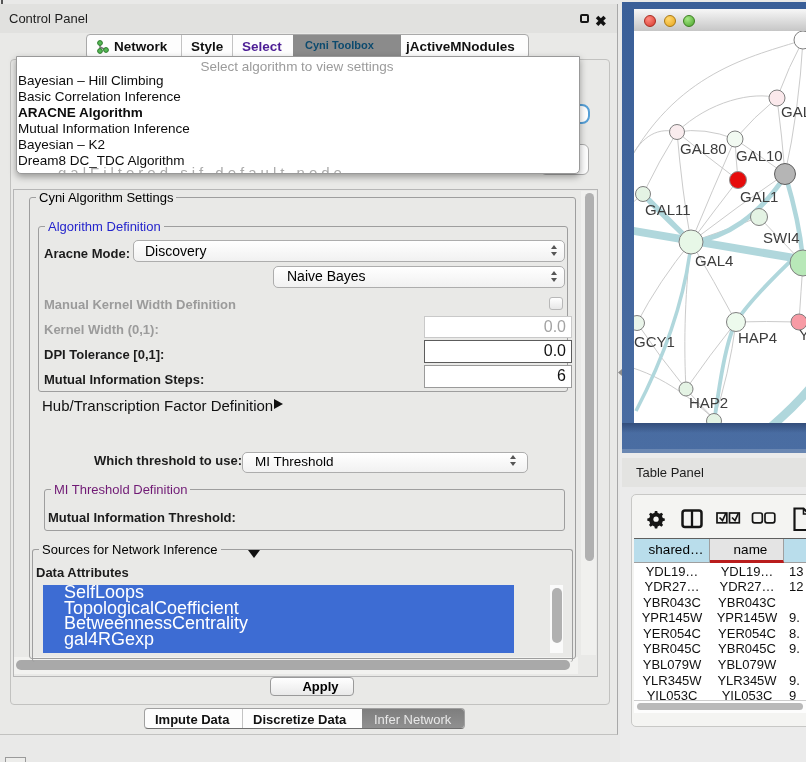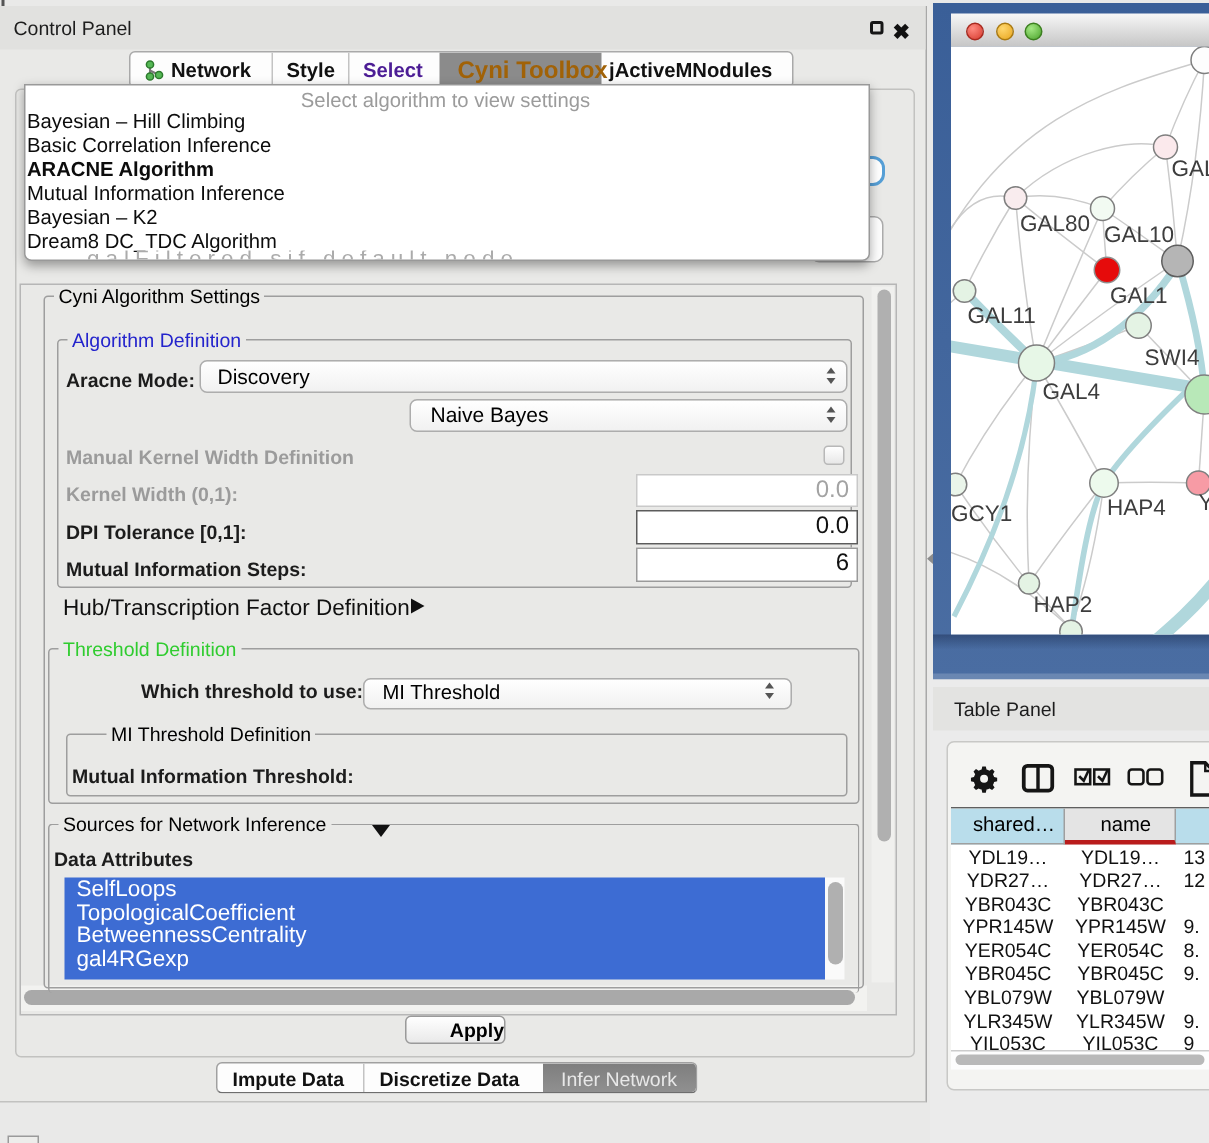--- a/index.html
+++ b/index.html
@@ -32,21 +32,21 @@
   <div class="abs" style="left:86px;top:30px;height:23px;width:441px;background:#fdfdfd;border:1px solid #a9a9a9;border-radius:4px;overflow:hidden;display:flex;">
     <div style="width:94px;border-right:1px solid #c3c3c3;"></div>
     <div style="width:50px;border-right:1px solid #c3c3c3;"></div>
     <div style="width:60px;"></div>
     <div style="width:108px;background:#8b8b8b;"></div>
     <div style="flex:1;"></div>
   </div>
   <div class="abs" style="left:114px;top:35px;font-size:13.5px;font-weight:bold;color:#111;">Network</div>
   <div class="abs" style="left:191px;top:35px;font-size:13.5px;font-weight:bold;color:#111;">Style</div>
   <div class="abs" style="left:242px;top:35px;font-size:13.5px;font-weight:bold;color:#4c1d95;">Select</div>
-  <div class="abs" style="left:305px;top:35px;font-size:16px;font-weight:bold;color:#a16207;">Cyni Toolbox</div>
+  <div class="abs" style="left:305px;top:35px;font-size:11px;font-weight:bold;color:#0c4a6e;">Cyni Toolbox</div>
   <div class="abs" style="left:406px;top:35px;font-size:13.5px;font-weight:bold;color:#111;">jActiveMNodules</div>
 
   <svg class="abs" style="left:96px;top:36px;" width="14" height="14">
     <line x1="4" y1="3" x2="4" y2="11" stroke="#777" stroke-width="1.4"></line>
     <line x1="4" y1="7" x2="10" y2="10" stroke="#777" stroke-width="1.4"></line>
     <circle cx="4" cy="3" r="2.4" fill="#55b855" stroke="#2c7a2c"></circle>
     <circle cx="4" cy="11" r="2.4" fill="#55b855" stroke="#2c7a2c"></circle>
     <circle cx="10" cy="10" r="2.4" fill="#55b855" stroke="#2c7a2c"></circle>
   </svg>
 
@@ -83,43 +83,40 @@
 
   <div class="abs lbl" style="left:44px;top:343px;">DPI Tolerance [0,1]:</div>
   <div class="fld" style="left:424px;top:336px;width:141px;height:20px;border:1px solid #5c5c5c;color:#111;padding-right:5px;padding-top:1px;">0.0</div>
 
   <div class="abs lbl" style="left:44px;top:368px;">Mutual Information Steps:</div>
   <div class="fld" style="left:424px;top:361px;width:141px;height:20px;border:1px solid #9a9a9a;color:#111;padding-right:5px;padding-top:1px;">6</div>
 
   <div class="abs" style="left:42px;top:393px;font-size:15px;color:#111;text-align:right;">Hub/Transcription Factor Definition</div>
   <div class="abs" style="left:274px;top:395px;width:0;height:0;border-top:5.5px solid transparent;border-bottom:5.5px solid transparent;border-left:9px solid #111;"></div>
 
-  <div class="grp" style="left:32px;top:428px;width:539px;height:102px;">
-      <span style="color:#2fcc2f;">Threshold Definition</span>
-    </div>
   <div class="abs lbl" style="left:94px;top:449px;">Which threshold to use:</div>
   <div class="combo" style="left:242px;top:448px;width:284px;height:19px;"></div>
   <div class="abs" style="left:255px;top:450px;font-size:13.5px;">MI Threshold</div>
   <div class="spin" style="left:510px;top:451px;"></div>
 
   <div class="grp" style="left:44px;top:485px;width:519px;height:40px;">
-      <span style="color:#000000;margin-left:20px;">MI Threshold Definition</span>
+      <span style="color:#701a75;">MI Threshold Definition</span>
     </div>
   <div class="abs lbl" style="left:48px;top:506px;">Mutual Information Threshold:</div>
 
   <div class="grp" style="left:32px;top:545px;width:539px;height:112px;border-bottom:none;">
       <span>Sources for Network Inference</span>
     </div>
   <div class="abs" style="left:248px;top:546px;width:0;height:0;border-left:6.5px solid transparent;border-right:6.5px solid transparent;border-top:8px solid #111;"></div>
   <div class="abs lbl" style="left:36px;top:561px;">Data Attributes</div>
-  <div class="abs" style="left:43px;top:581px;width:507px;height:68px;background:#3d6cd3;color:#fff;font-size:15px;line-height:15.5px;padding-left:8px;box-sizing:border-box;">SelfLoops<br>TopologicalCoefficient<br>BetweennessCentrality<br>gal4RGexp</div>
+  <div class="abs" style="left:43px;top:581px;width:471px;height:68px;background:#3d6cd3;color:#fff;font-size:18px;line-height:15.5px;padding-left:21px;box-sizing:border-box;">SelfLoops<br>TopologicalCoefficient<br>BetweennessCentrality<br>gal4RGexp</div>
   <div class="abs" style="left:550px;top:581px;width:13px;height:68px;background:#fafafa;"></div>
   <div class="abs" style="left:551.5px;top:584px;width:10px;height:55px;background:#b0b0b0;border-radius:5px;"></div>
 
-  <div class="abs" style="left:270px;top:673px;width:65px;height:16px;background:linear-gradient(#ffffff,#e9e9e9);border:1px solid #9a9a9a;border-radius:4px;text-align:right;font-size:13px;font-weight:bold;padding-top:1px;">Apply</div>
+  <div class="abs" style="left:270px;top:673px;width:65px;height:16px;background:linear-gradient(#ffffff,#e9e9e9);border:1px solid #9a9a9a;border-radius:4px;text-align:center;font-size:13px;font-weight:bold;padding-top:1px;padding-left:17px;">Apply</div>
 
   <div class="abs" style="left:144px;top:704px;height:19px;width:319px;background:#fdfdfd;border:1px solid #a0a0a0;border-bottom:1px solid #6e6e6e;border-radius:4px;overflow:hidden;display:flex;">
     <div style="width:97px;border-right:1px solid #c3c3c3;"></div>
     <div style="width:119px;"></div>
     <div style="flex:1;background:linear-gradient(#7e7e7e,#909090);"></div>
   </div>
   <div class="abs" style="left:155px;top:708px;font-size:13px;font-weight:bold;color:#111;">Impute Data</div>
   <div class="abs" style="left:253px;top:708px;font-size:13px;font-weight:bold;color:#111;">Discretize Data</div>
   <div class="abs" style="left:374px;top:708px;font-size:13px;color:#e8e8e8;">Infer Network</div>
 </div>

